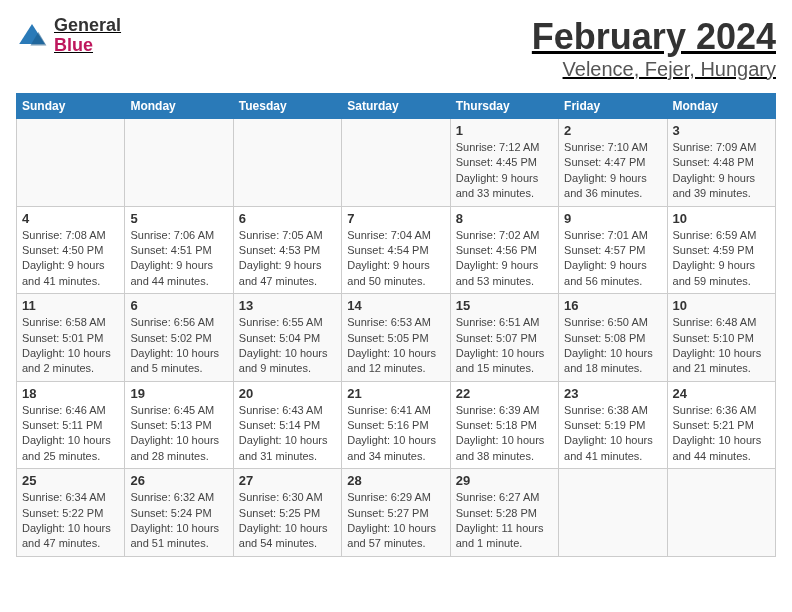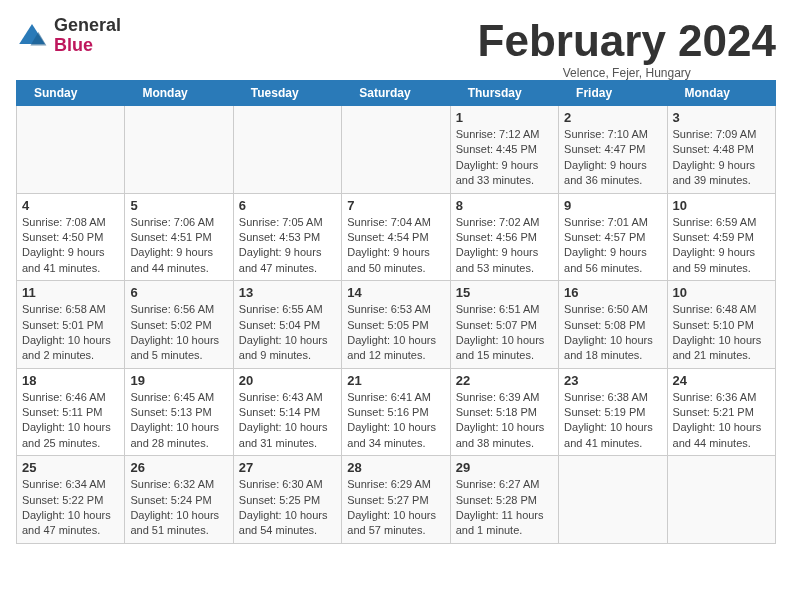--- a/index.html
+++ b/index.html
@@ -7,21 +7,22 @@
       font-family: Arial, sans-serif;
       background: #fff;
       width: 792px;
       min-height: 612px;
       padding: 16px;
     }
     .header {
       display: flex;
       justify-content: space-between;
       align-items: flex-start;
-      margin-bottom: 0;
+      margin-bottom: 12px;
+      text-decoration: underline;
     }
     .logo {
       display: flex;
       align-items: center;
       gap: 6px;
     }
     .logo-text {
       display: flex;
       flex-direction: column;
       line-height: 1.1;
@@ -37,39 +38,38 @@
       color: #be185d;
     }
     .logo-icon {
       width: 32px;
       height: 32px;
     }
     .title-block {
       text-align: right;
     }
     .month-title {
-      font-size: 44px;
+      font-size: 36px;
       font-weight: bold;
       color: #333;
     }
     .location-title {
-      font-size: 12px;
+      font-size: 20px;
       color: #555;
-      text-align: center;
     }
     table {
       width: 100%;
       border-collapse: collapse;
       font-size: 11px;
     }
     thead tr th {
       background: #2a7ab8;
       color: #fff;
       text-align: left;
-      padding: 5px 17px;
+      padding: 5px 5px;
       font-size: 12px;
       font-weight: bold;
       border: 1px solid #2a7ab8;
     }
     tbody tr td {
       border: 1px solid #ccc;
       vertical-align: top;
       padding: 4px 5px;
       width: 108px;
       height: 80px;

